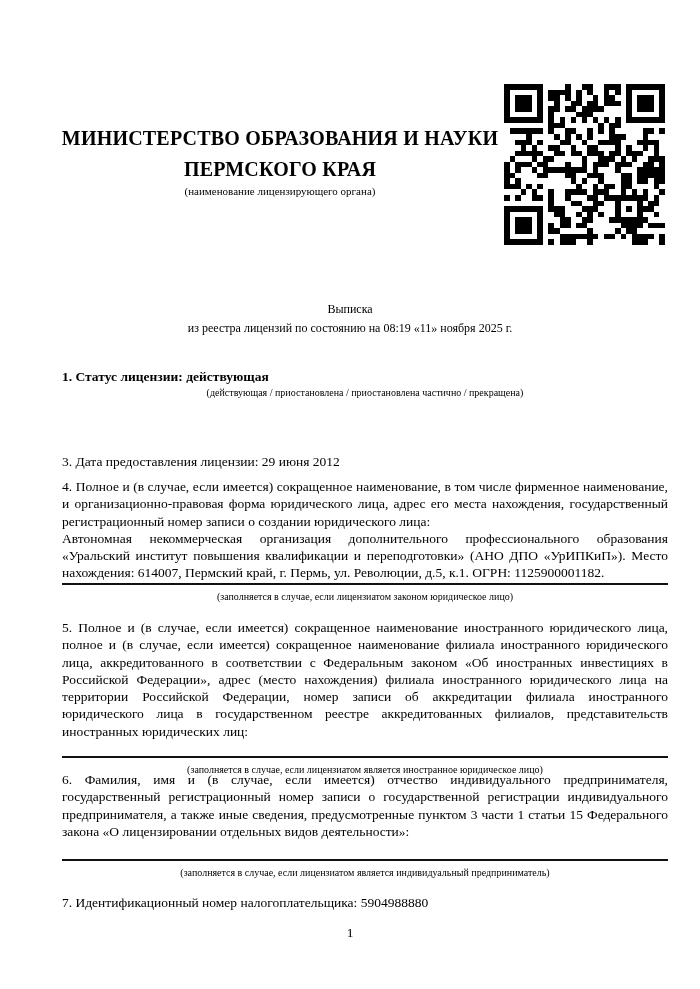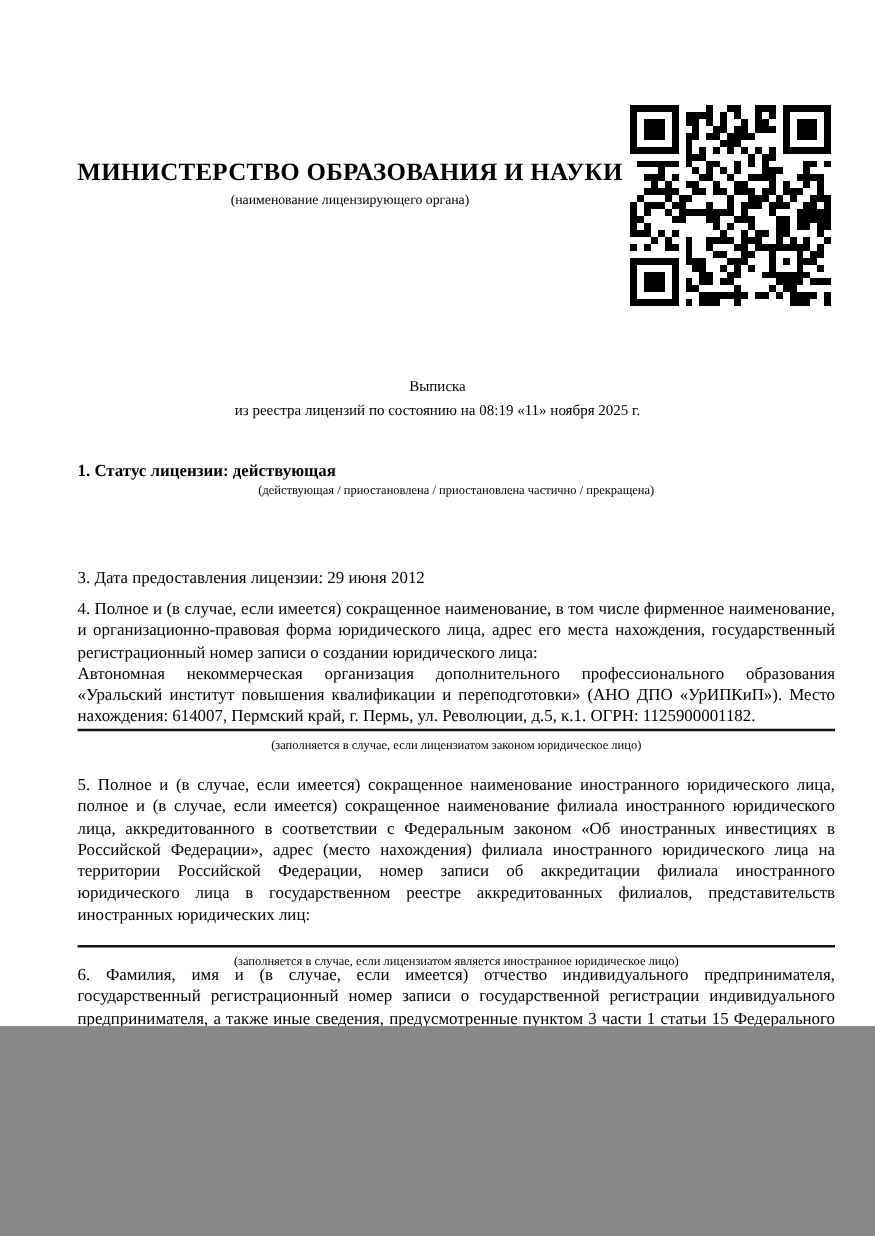--- a/index.html
+++ b/index.html
@@ -1,18 +1,18 @@
 <!DOCTYPE html>
 <html lang="ru"><head>
 <meta charset="utf-8">
 <style>
   html,body { margin:0; padding:0; background:#888; }
   .page {
     position:relative;
-    width:700px; height:821px;
+    width:700px; height:989px;
     margin:0 auto;
     background:#ffffff;
     color:#000000;
     font-family:"Liberation Serif", serif;
     overflow:hidden;
   }
   .abs { position:absolute; }
 
   
   .ministry {
@@ -66,20 +66,21 @@
     font-size:13.5px;
   }
 </style>
 </head>
 <body>
 
 <div class="page">
 
   <div class="abs ministry">
     <div>МИНИСТЕРСТВО ОБРАЗОВАНИЯ И НАУКИ</div>
+    <div>ПЕРМСКОГО КРАЯ</div>
     <div class="ministry-caption">(наименование лицензирующего органа)</div>
   </div>
 
   <div class="abs qr-box">
     <svg id="qr-svg" viewBox="0 0 29 29" shape-rendering="crispEdges" aria-hidden="true">
         <rect x="0" y="0" width="1" height="1" fill="#000000"></rect>
         <rect x="1" y="0" width="1" height="1" fill="#000000"></rect>
         <rect x="2" y="0" width="1" height="1" fill="#000000"></rect>
         <rect x="3" y="0" width="1" height="1" fill="#000000"></rect>
         <rect x="4" y="0" width="1" height="1" fill="#000000"></rect>
@@ -525,20 +526,21 @@
 
   <div class="abs item" style="top:619px;">
     <p class="just">5. Полное и (в случае, если имеется) сокращенное наименование иностранного юридического лица, полное и (в случае, если имеется) сокращенное наименование филиала иностранного юридического лица, аккредитованного в соответствии с Федеральным законом «Об иностранных инвестициях в Российской Федерации», адрес (место нахождения) филиала иностранного юридического лица на территории Российской Федерации, номер записи об аккредитации филиала иностранного юридического лица в государственном реестре аккредитованных филиалов, представительств иностранных юридических лиц:</p>
     <div class="rule rule-m5"></div>
     <div class="caption cap-gap">(заполняется в случае, если лицензиатом является иностранное юридическое лицо)</div>
   </div>
 
   <div class="abs item" style="top:771px;">
     <p class="just">6. Фамилия, имя и (в случае, если имеется) отчество индивидуального предпринимателя, государственный регистрационный номер записи о государственной регистрации индивидуального предпринимателя, а также иные сведения, предусмотренные пунктом 3 части 1 статьи 15 Федерального закона «О лицензировании отдельных видов деятельности»:</p>
     <div class="rule rule-m6"></div>
+    <div class="caption cap-gap">(заполняется в случае, если лицензиатом является индивидуальный предприниматель)</div>
   </div>
 
   <div class="abs item" style="top:894px;">
     <p>7. Идентификационный номер налогоплательщика: 5904988880</p>
   </div>
 
   <div class="abs page-number">1</div>
 
 </div>
 

